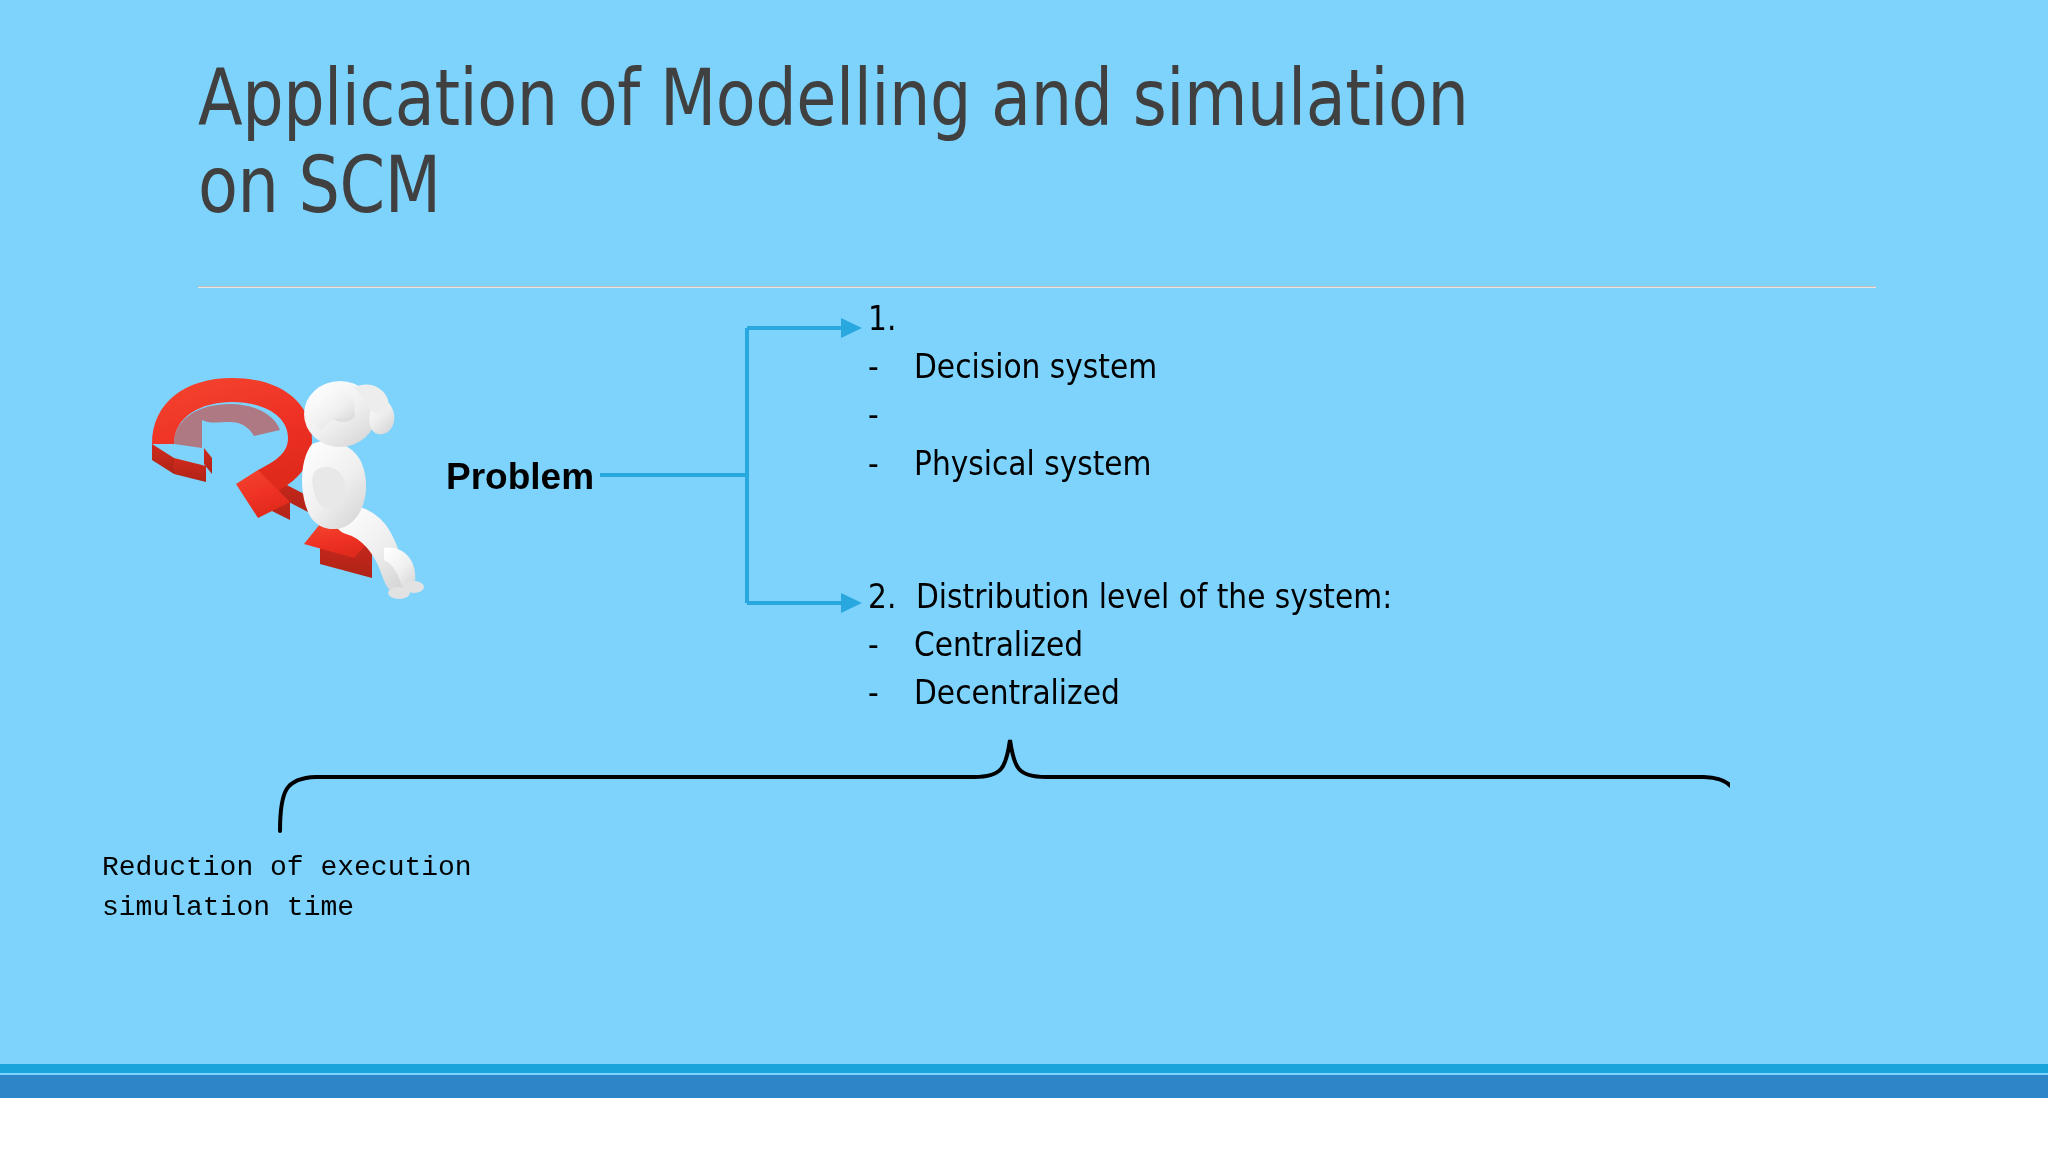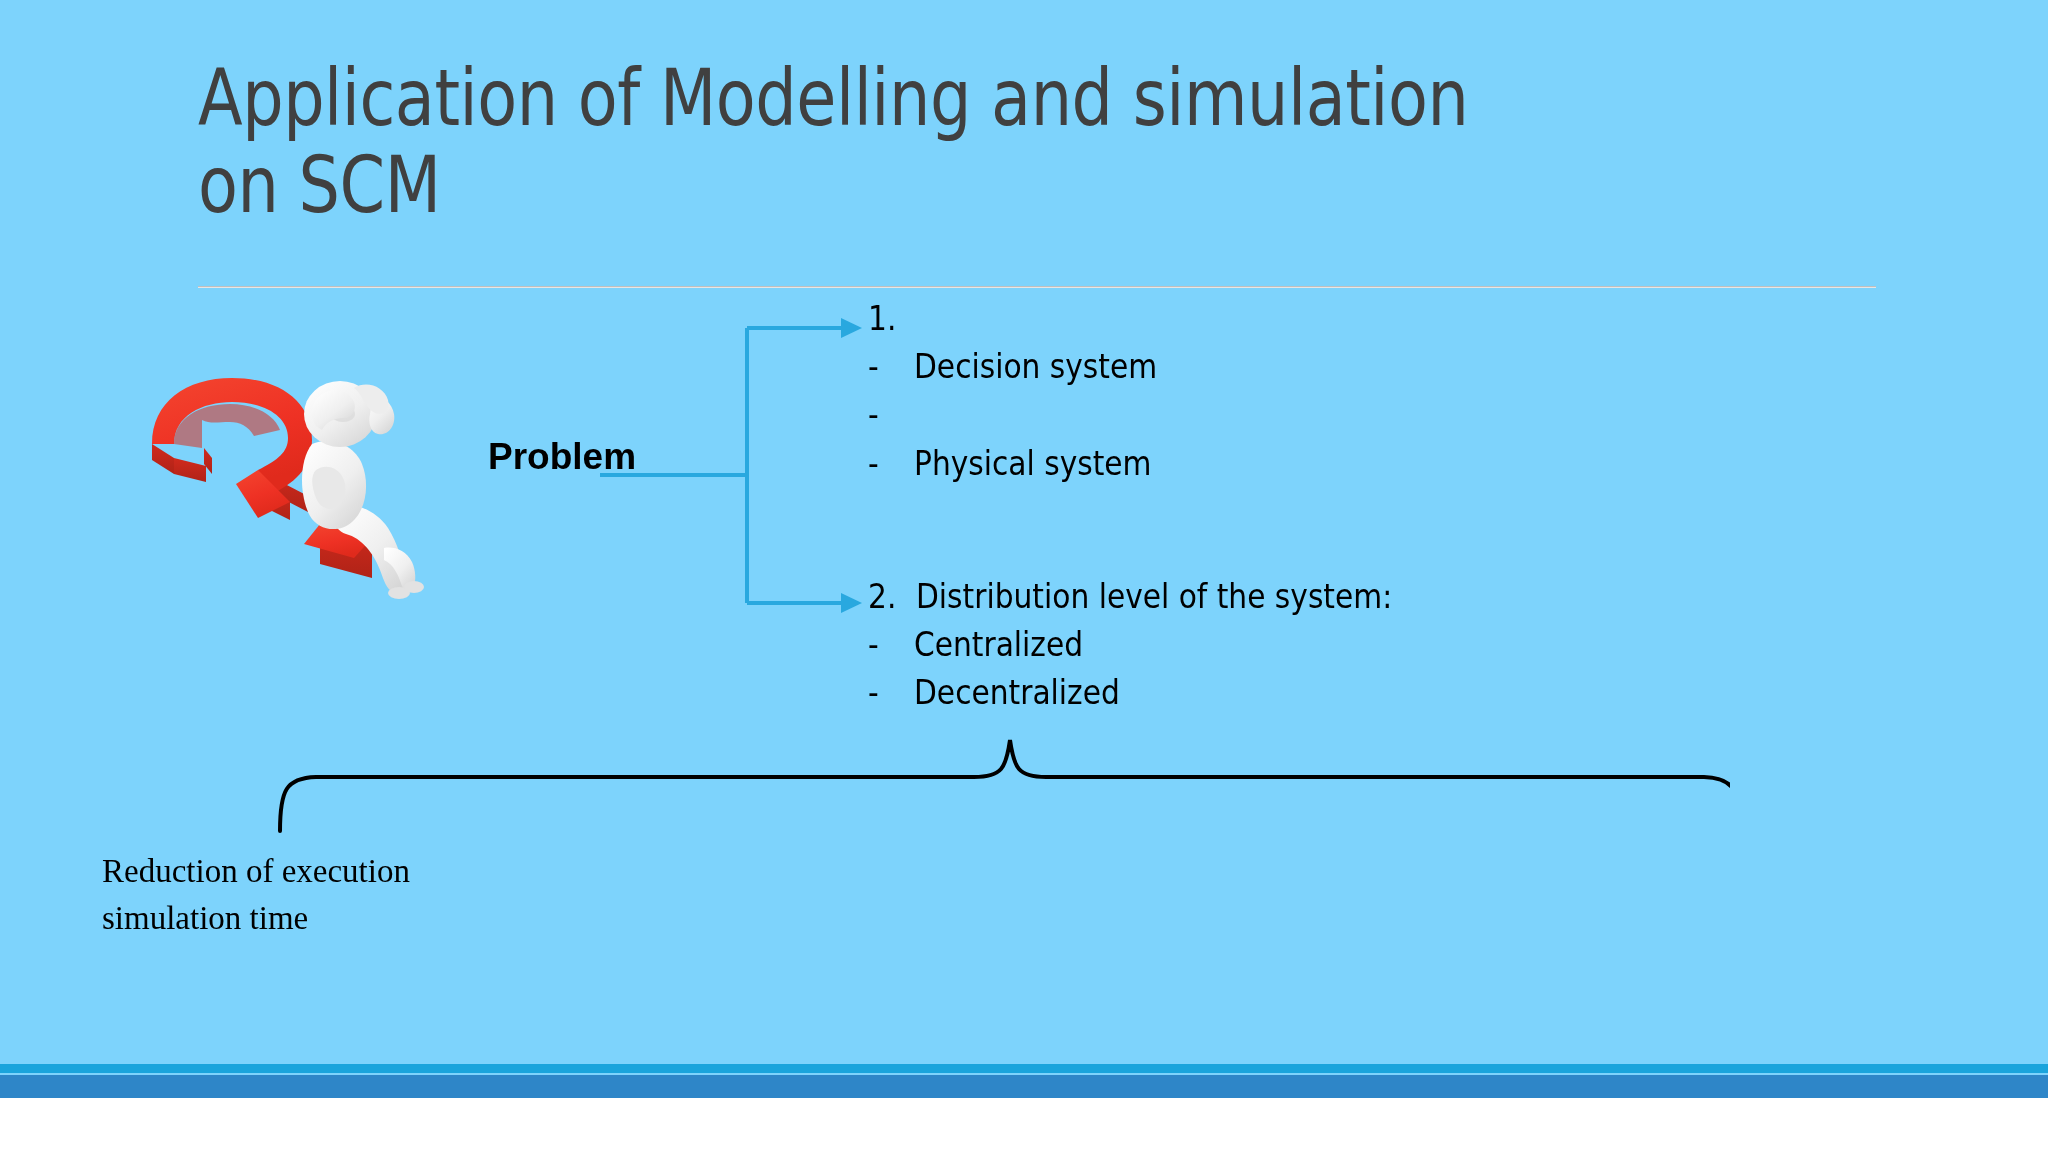--- a/index.html
+++ b/index.html
@@ -51,27 +51,26 @@
     left: 140px;
     top: 352px;
     width: 300px;
     height: 260px;
   }
 
   
   #problem-label {
     position: absolute;
     left: 446px;
-    top: 436px;
+    top: 456px;
     font-family: "Liberation Sans", sans-serif;
     font-weight: bold;
     font-size: 37px;
     color: #000000;
     letter-spacing: 0px;
-    margin-left: 42px;
   }
 
   
   #connectors {
     position: absolute;
     left: 600px;
     top: 300px;
     width: 300px;
     height: 340px;
   }
@@ -125,22 +124,22 @@
     position: absolute;
     left: 260px;
     top: 738px;
     width: 1470px;
     height: 95px;
   }
 
   
   .caption {
     position: absolute;
-    font-family: Liberation Serif, serif;
-    font-size: 33px;
+    font-family: Liberation Mono, monospace;
+    font-size: 28px;
     line-height: 1.42;
     color: #000000;
     white-space: pre-line;
   }
   #caption-0 { left: 102px; top: 848px; width: 520px; }
   #caption-1 { left: 748px; top: 848px; width: 520px; }
   #caption-2 { left: 1395px; top: 848px; width: 520px; }
 
   
   #bar-accent {

